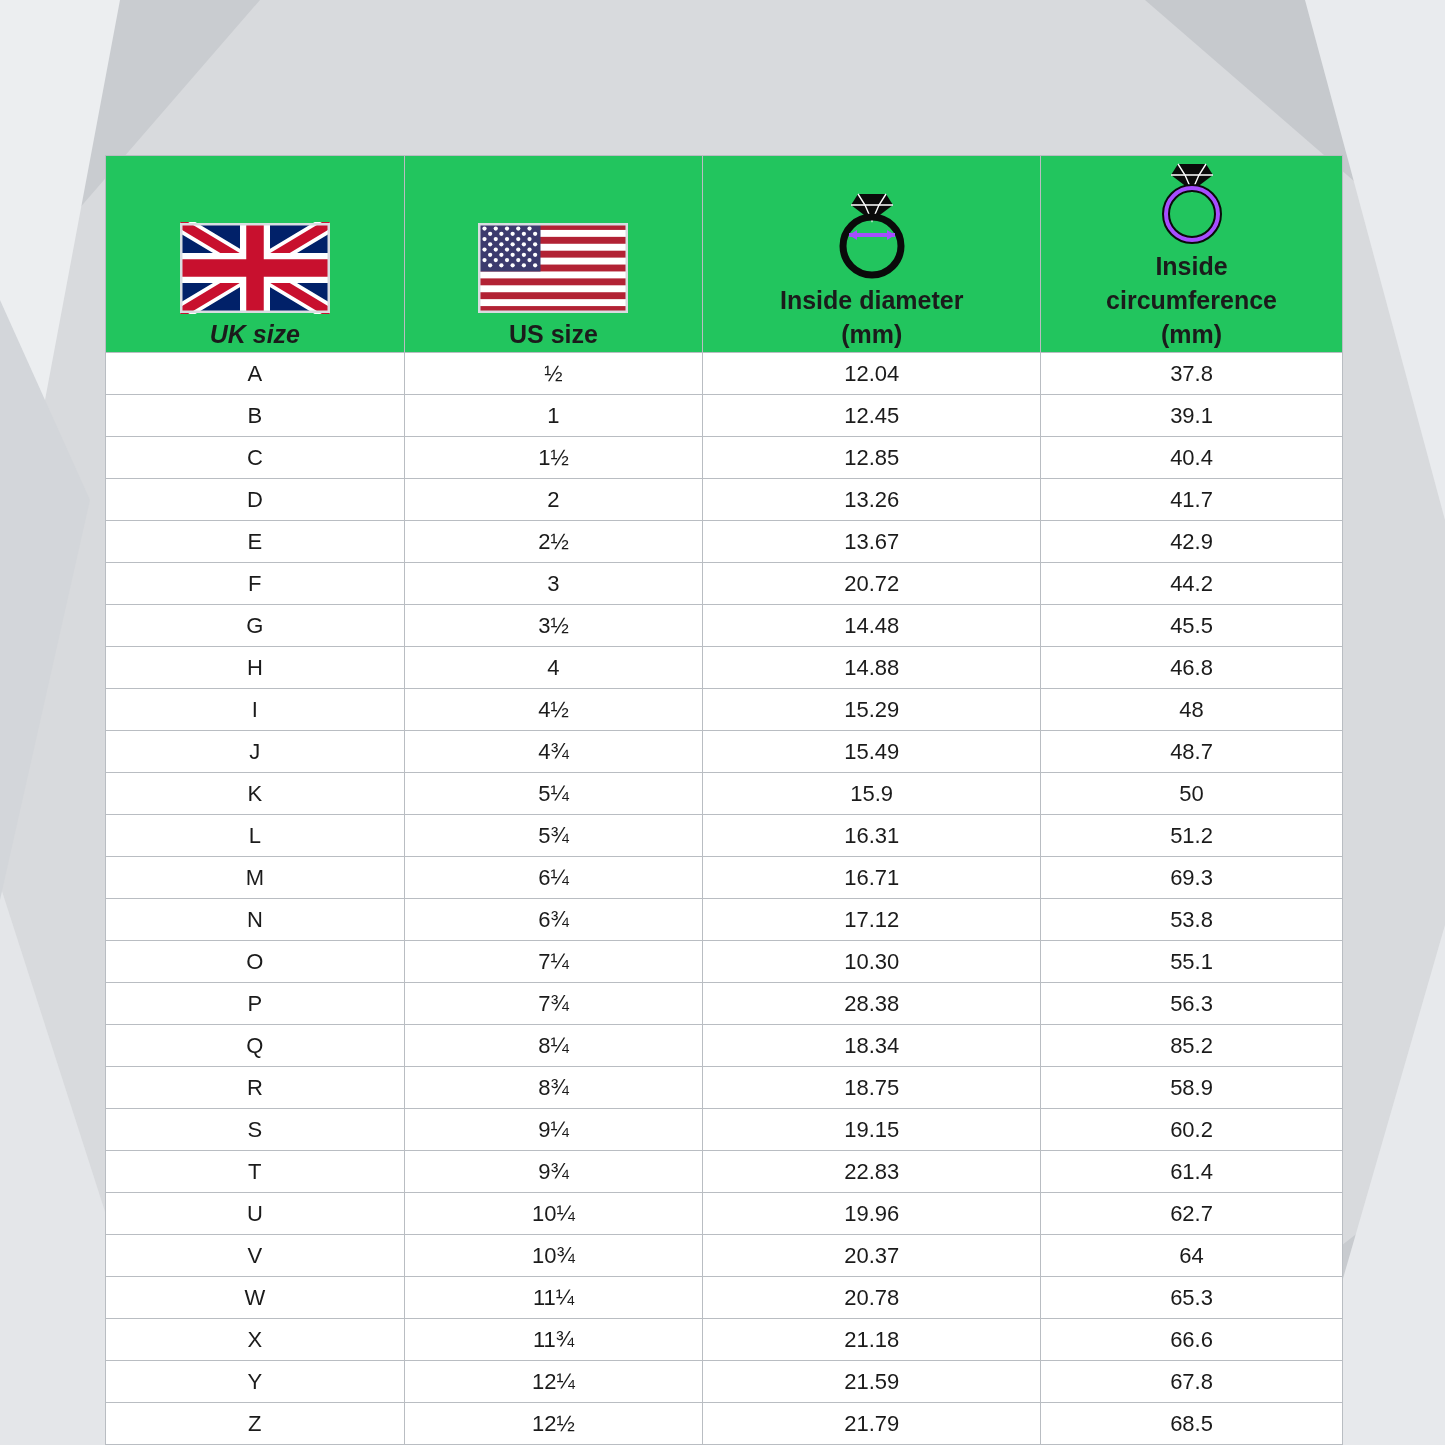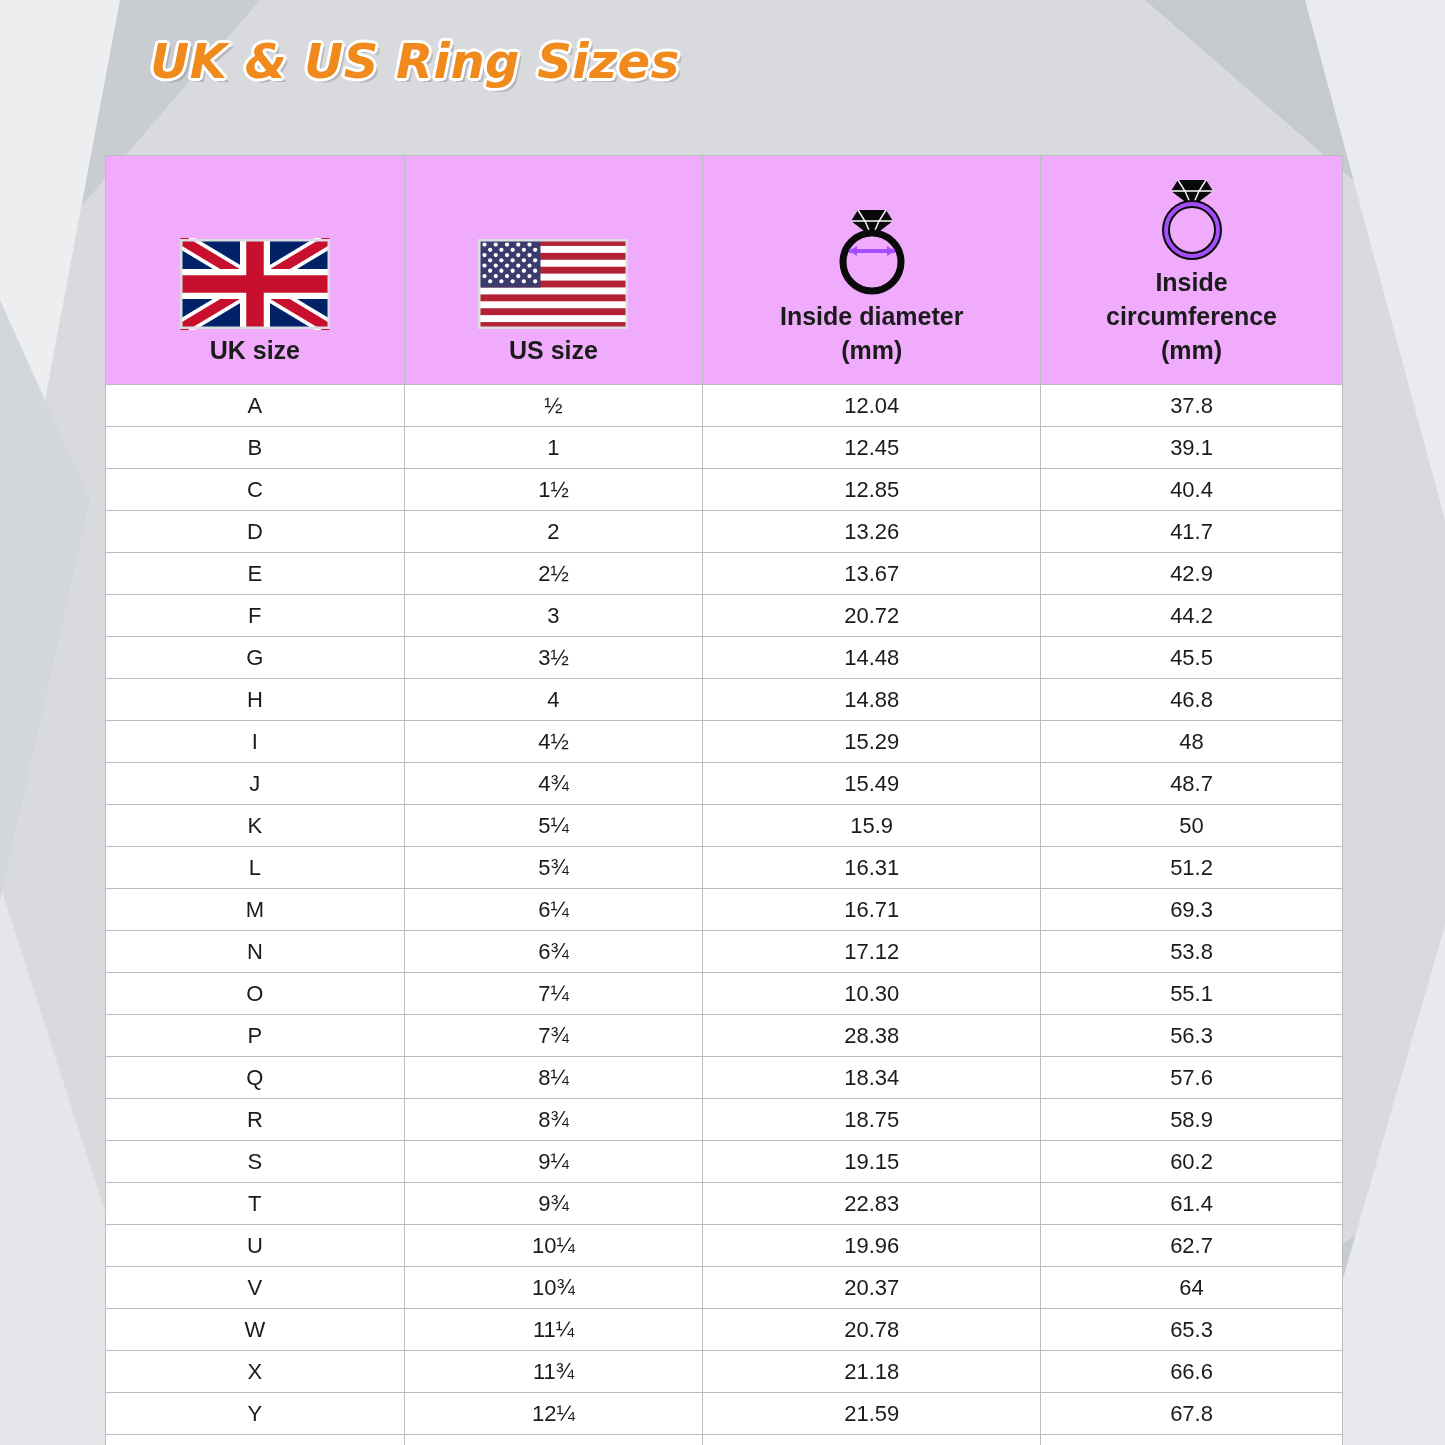--- a/index.html
+++ b/index.html
@@ -64,29 +64,29 @@
     border-collapse: collapse;
     background: #ffffff;
   }
   table.chart td, table.chart th {
     border: 1px solid #b9bdc2;
     text-align: center;
     vertical-align: middle;
     color: #1b1b1b;
   }
   thead th {
-    background: #f0abfc;
+    background: #22c55e;
     height: 148px;
-    padding: 20px 6px;
+    padding: 4px 6px;
     font-size: 25px;
     font-weight: bold;
     position: relative;
     border-color: #9fc3e3;
   }
-  thead th.col-uk { width: 308px; }
+  thead th.col-uk { width: 308px; font-style: italic; }
   thead th.col-us { width: 308px; }
   thead th.col-dia { width: 352px; }
   thead th.col-cir { width: 310px; }
 
   .head-inner {
     display: flex;
     flex-direction: column;
     align-items: center;
     justify-content: flex-end;
     height: 100%;
@@ -117,23 +117,20 @@
   <div class="bg-poly p1"></div>
   <div class="bg-poly p2"></div>
   <div class="bg-poly p3"></div>
   <div class="bg-poly p4"></div>
   <div class="bg-poly p5"></div>
   <div class="bg-poly p6"></div>
   <div class="bg-poly p7"></div>
   <div class="bg-poly p8"></div>
   <div class="bg-poly p9"></div>
 
-  <div class="title-wrap">
-    <div class="title">UK &amp; US Ring Sizes</div>
-  </div>
 
   <table class="chart">
     <thead>
       <tr>
         <th class="col-uk">
           <div class="head-inner">
             <span>
               <svg class="flag" viewBox="0 0 60 36" xmlns="http://www.w3.org/2000/svg">
                 <rect width="60" height="36" fill="#fff"></rect>
                 <rect width="60" height="36" fill="#012169"></rect>
@@ -341,21 +338,21 @@
         <tr>
           <td>P</td>
           <td>7¾</td>
           <td>28.38</td>
           <td>56.3</td>
         </tr>
         <tr>
           <td>Q</td>
           <td>8¼</td>
           <td>18.34</td>
-          <td>57.6</td>
+          <td>85.2</td>
         </tr>
         <tr>
           <td>R</td>
           <td>8¾</td>
           <td>18.75</td>
           <td>58.9</td>
         </tr>
         <tr>
           <td>S</td>
           <td>9¼</td>

